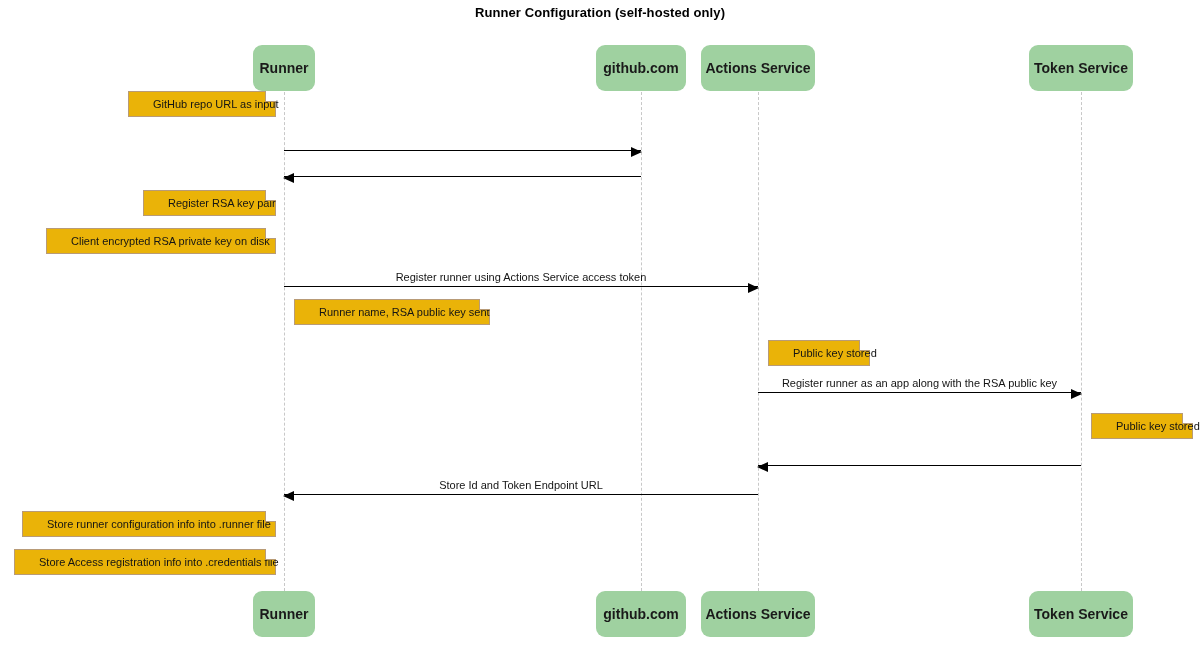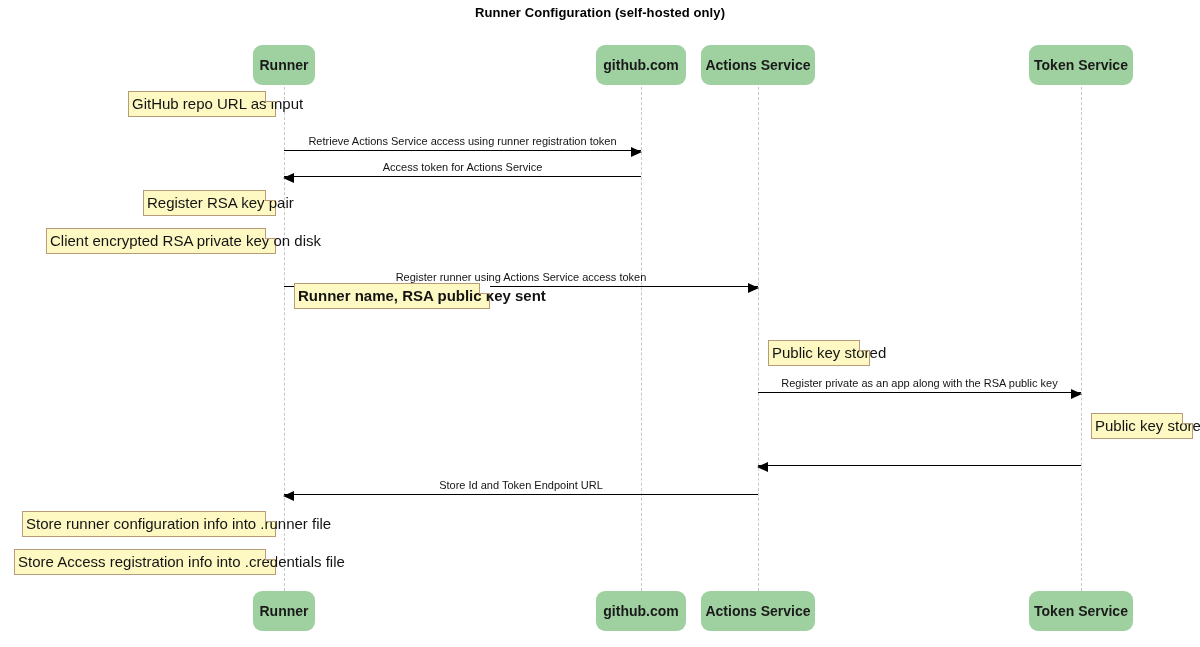--- a/index.html
+++ b/index.html
@@ -33,43 +33,43 @@
   }
   
   .lifeline {
     position: absolute;
     width: 0;
     border-left: 1px dashed #c8c8c8;
   }
   
   .participant {
     position: absolute;
-    height: 40px;
+    height: 46px;
     background: #9fd1a0;
     border-radius: 9px;
     display: flex;
     align-items: center;
     justify-content: center;
     font-size: 14px;
     font-weight: bold;
     color: #1a1a1a;
     white-space: nowrap;
     box-sizing: border-box;
     padding: 0 14px;
   }
   
   .note {
     position: absolute;
-    background: #fef9c3;
+    background: #eab308;
     border: 1px solid #b89b77;
-    font-size: 15px;
+    font-size: 11px;
     color: #141414;
     white-space: nowrap;
     box-sizing: border-box;
-    padding: 5px 9px 5px 3px;
+    padding: 5px 9px 5px 24px;
     line-height: 14px;
   }
   .note .fold {
     position: absolute;
     top: -1px;
     right: -1px;
     width: 11px;
     height: 11px;
     background: #ffffff;
     border-left: 1px solid #b89b77;
@@ -151,58 +151,56 @@
       </div>
       <div class="participant" style="left: 1029px; top: 45px; width: 104px;">
         <span>Token Service</span>
       </div>
       <div class="participant" style="left: 1029px; top: 591px; width: 104px;">
         <span>Token Service</span>
       </div>
     </div>
   <div id="messages-layer">
       <div class="message" style="left: 284px; top: 129px; width: 357px;">
-        <div class="msg-label">Retrieve Actions Service access using runner registration token</div>
         <div class="msg-line">
           <div class="arrowhead right"></div>
         </div>
       </div>
       <div class="message" style="left: 284px; top: 155px; width: 357px;">
-        <div class="msg-label">Access token for Actions Service</div>
         <div class="msg-line">
           <div class="arrowhead left"></div>
         </div>
       </div>
       <div class="message" style="left: 284px; top: 265px; width: 474px;">
         <div class="msg-label">Register runner using Actions Service access token</div>
         <div class="msg-line">
           <div class="arrowhead right"></div>
         </div>
       </div>
       <div class="message" style="left: 758px; top: 371px; width: 323px;">
-        <div class="msg-label">Register private as an app along with the RSA public key</div>
+        <div class="msg-label">Register runner as an app along with the RSA public key</div>
         <div class="msg-line">
           <div class="arrowhead right"></div>
         </div>
       </div>
       <div class="message" style="left: 758px; top: 444px; width: 323px;">
         <div class="msg-line">
           <div class="arrowhead left"></div>
         </div>
       </div>
       <div class="message" style="left: 284px; top: 473px; width: 474px;">
         <div class="msg-label">Store Id and Token Endpoint URL</div>
         <div class="msg-line">
           <div class="arrowhead left"></div>
         </div>
       </div>
     </div>
   <div id="notes-layer">
       <div class="note" style="left: 128px; top: 91px; width: 148px;"><span>GitHub repo URL as input</span><span class="fold"></span></div>
       <div class="note" style="left: 143px; top: 190px; width: 133px;"><span>Register RSA key pair</span><span class="fold"></span></div>
       <div class="note" style="left: 46px; top: 228px; width: 230px;"><span>Client encrypted RSA private key on disk</span><span class="fold"></span></div>
-      <div class="note" style="left: 294px; top: 283px; width: 196px; font-weight: bold;"><span>Runner name, RSA public key sent</span><span class="fold"></span></div>
+      <div class="note" style="left: 294px; top: 299px; width: 196px;"><span>Runner name, RSA public key sent</span><span class="fold"></span></div>
       <div class="note" style="left: 768px; top: 340px; width: 102px;"><span>Public key stored</span><span class="fold"></span></div>
       <div class="note" style="left: 1091px; top: 413px; width: 102px;"><span>Public key stored</span><span class="fold"></span></div>
       <div class="note" style="left: 22px; top: 511px; width: 254px;"><span>Store runner configuration info into .runner file</span><span class="fold"></span></div>
       <div class="note" style="left: 14px; top: 549px; width: 262px;"><span>Store Access registration info into .credentials file</span><span class="fold"></span></div>
     </div>
 </div>
 
 </body></html>

